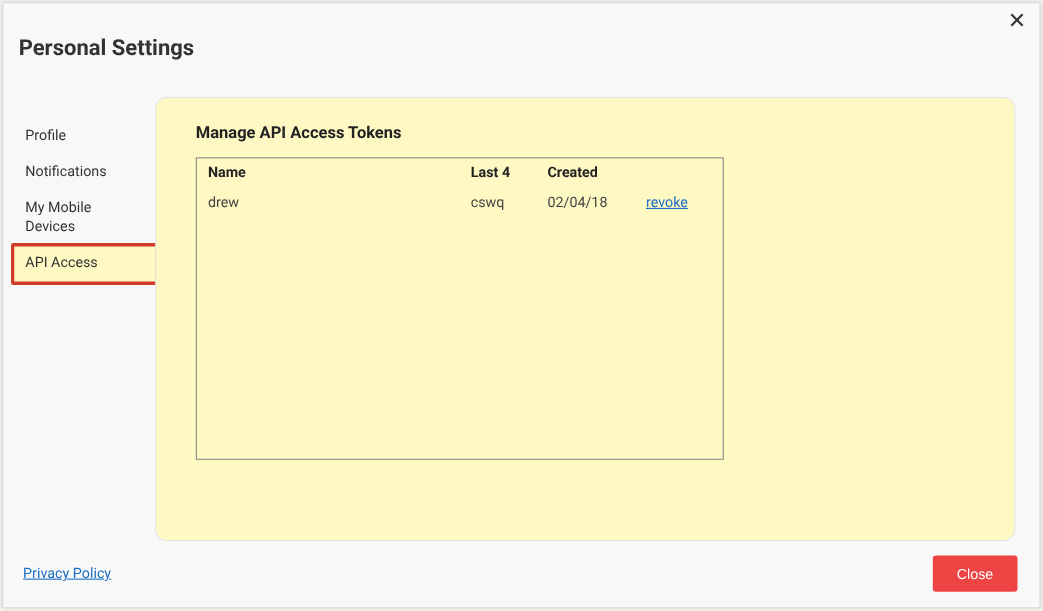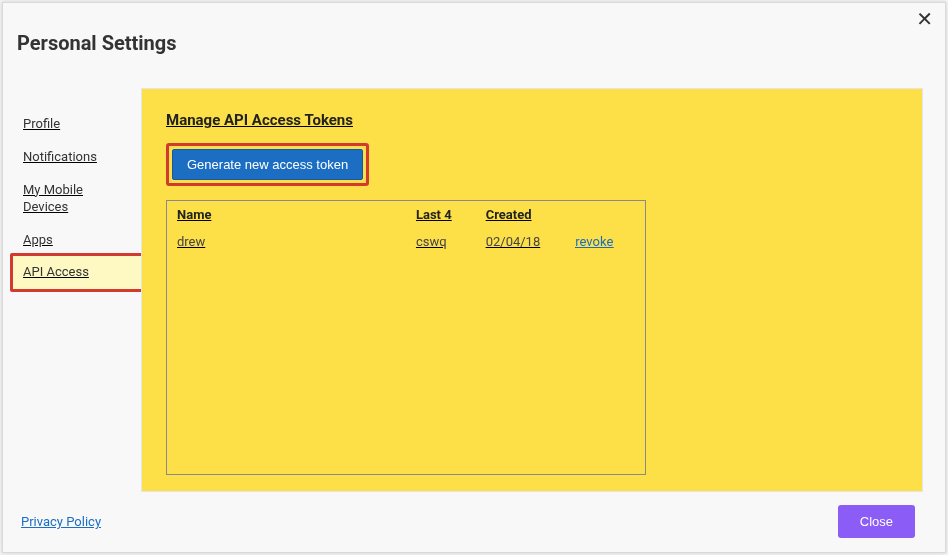--- a/index.html
+++ b/index.html
@@ -35,21 +35,20 @@
       color: #333;
       padding: 28px 0 0 14px;
     }
     .content-area {
       position: absolute;
       top: 85px;
       left: 10px;
       right: 22px;
       bottom: 60px;
       display: flex;
-      text-decoration: underline;
     }
     .sidebar {
       width: 128px;
       padding-top: 20px;
     }
     .sidebar-item {
       padding: 8px 10px;
       font-size: 13px;
       color: #333;
       cursor: pointer;
@@ -58,24 +57,24 @@
     .sidebar-item.active {
       background: #fef9c3;
     }
     .sidebar-item.highlight-box {
       border: 3px solid #d33a2f;
       border-radius: 2px;
       margin: -3px;
     }
     .main-panel {
       flex: 1;
-      background: #fde047;
+      background: #fef9c3;
       border: 1px solid #e5e5e5;
-      border-radius: 0;
-      padding: 22px 24px;
+      border-radius: 11px;
+      padding: 22px 36px;
       position: relative;
     }
     .section-heading {
       font-size: 15px;
       font-weight: 700;
       color: #222;
       margin-bottom: 14px;
     }
     .gen-btn-wrap {
       display: inline-block;
@@ -115,34 +114,34 @@
     .col-created { width: 90px; }
     .col-action { width: 60px; }
     .revoke-link {
       color: #1b6ec2;
       text-decoration: underline;
       cursor: pointer;
     }
     .footer {
       position: absolute;
       left: 18px;
-      right: 30px;
+      right: 20px;
       bottom: 14px;
       display: flex;
       justify-content: space-between;
       align-items: center;
     }
     .privacy-link {
       color: #1b6ec2;
       text-decoration: underline;
       font-size: 13px;
       cursor: pointer;
     }
     .close-footer-btn {
-      background: #8b5cf6;
+      background: #ef4444;
       color: #fff;
       border: none;
       padding: 9px 22px;
       font-size: 13px;
       border-radius: 3px;
       cursor: pointer;
     }
   </style>
 </head>
 <body>
@@ -151,30 +150,26 @@
 
   <button class="close-btn">✕</button>
 
   <h1 class="title">Personal Settings</h1>
 
   <div class="content-area">
     <nav class="sidebar">
       <div class="sidebar-item">Profile</div>
       <div class="sidebar-item">Notifications</div>
       <div class="sidebar-item">My Mobile Devices</div>
-      <div class="sidebar-item">Apps</div>
       <div class="sidebar-item active highlight-box">API Access</div>
     </nav>
 
     <section class="main-panel">
       <h2 class="section-heading">Manage API Access Tokens</h2>
 
-      <div class="gen-btn-wrap">
-        <button class="gen-btn">Generate new access token</button>
-      </div>
 
       <div class="token-table">
         <div class="token-head">
           <div class="col-name">Name</div>
           <div class="col-last4">Last 4</div>
           <div class="col-created">Created</div>
           <div class="col-action"></div>
         </div>
         <div class="token-row">
           <div class="col-name">drew</div>

